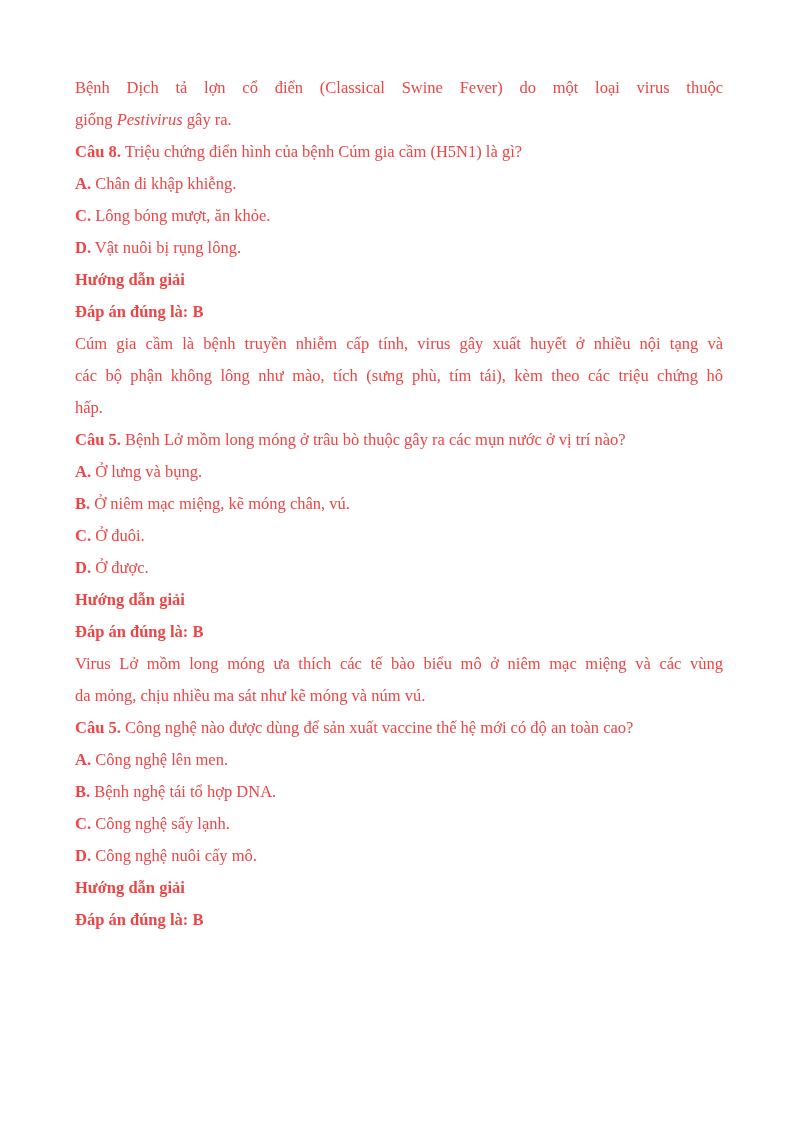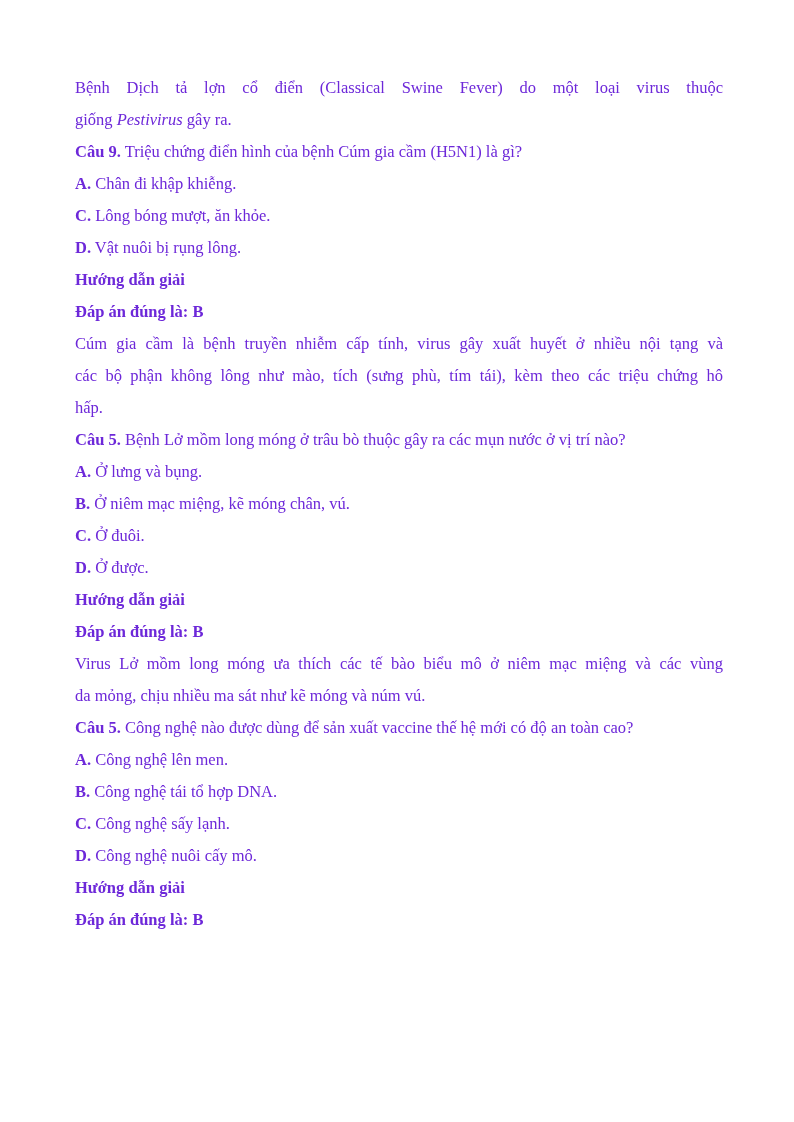--- a/index.html
+++ b/index.html
@@ -15,21 +15,21 @@
     overflow: hidden;
   }
   .content {
     position: absolute;
     left: 75px;
     top: 72px;
     width: 648px;
     font-family: "Liberation Serif", "DejaVu Serif", serif;
     font-size: 16.5px;
     line-height: 32px;
-    color: #6d28d9;
+    color: #ef4444;
   }
   .line {
     white-space: nowrap;
     height: 32px;
   }
   
   .line.stretch {
     white-space: normal;
     text-align: justify;
     text-align-last: justify;
@@ -38,39 +38,39 @@
   .b { font-weight: bold; }
   .i { font-style: italic; }
 </style>
 </head>
 <body>
 
 <div class="page">
   <div class="content">
       <div class="line stretch"><span>Bệnh Dịch tả lợn cổ điển (Classical Swine Fever) do một loại virus thuộc</span></div>
       <div class="line"><span>giống </span><span class="i">Pestivirus</span><span> gây ra.</span></div>
-      <div class="line"><span class="b">Câu 9.</span><span> Triệu chứng điển hình của bệnh Cúm gia cầm (H5N1) là gì?</span></div>
+      <div class="line"><span class="b">Câu 8.</span><span> Triệu chứng điển hình của bệnh Cúm gia cầm (H5N1) là gì?</span></div>
       <div class="line"><span class="b">A.</span><span> Chân đi khập khiễng.</span></div>
       <div class="line"><span class="b">C.</span><span> Lông bóng mượt, ăn khỏe.</span></div>
       <div class="line"><span class="b">D.</span><span> Vật nuôi bị rụng lông.</span></div>
       <div class="line"><span class="b">Hướng dẫn giải</span></div>
       <div class="line"><span class="b">Đáp án đúng là: B</span></div>
       <div class="line stretch"><span>Cúm gia cầm là bệnh truyền nhiễm cấp tính, virus gây xuất huyết ở nhiều nội tạng và</span></div>
       <div class="line stretch"><span>các bộ phận không lông như mào, tích (sưng phù, tím tái), kèm theo các triệu chứng hô</span></div>
       <div class="line"><span>hấp.</span></div>
       <div class="line"><span class="b">Câu 5.</span><span> Bệnh Lở mồm long móng ở trâu bò thuộc gây ra các mụn nước ở vị trí nào?</span></div>
       <div class="line"><span class="b">A.</span><span> Ở lưng và bụng.</span></div>
       <div class="line"><span class="b">B.</span><span> Ở niêm mạc miệng, kẽ móng chân, vú.</span></div>
       <div class="line"><span class="b">C.</span><span> Ở đuôi.</span></div>
       <div class="line"><span class="b">D.</span><span> Ở được.</span></div>
       <div class="line"><span class="b">Hướng dẫn giải</span></div>
       <div class="line"><span class="b">Đáp án đúng là: B</span></div>
       <div class="line stretch"><span>Virus Lở mồm long móng ưa thích các tế bào biểu mô ở niêm mạc miệng và các vùng</span></div>
       <div class="line"><span>da mỏng, chịu nhiều ma sát như kẽ móng và núm vú.</span></div>
       <div class="line"><span class="b">Câu 5.</span><span> Công nghệ nào được dùng để sản xuất vaccine thế hệ mới có độ an toàn cao?</span></div>
       <div class="line"><span class="b">A.</span><span> Công nghệ lên men.</span></div>
-      <div class="line"><span class="b">B.</span><span> Công nghệ tái tổ hợp DNA.</span></div>
+      <div class="line"><span class="b">B.</span><span> Bệnh nghệ tái tổ hợp DNA.</span></div>
       <div class="line"><span class="b">C.</span><span> Công nghệ sấy lạnh.</span></div>
       <div class="line"><span class="b">D.</span><span> Công nghệ nuôi cấy mô.</span></div>
       <div class="line"><span class="b">Hướng dẫn giải</span></div>
       <div class="line"><span class="b">Đáp án đúng là: B</span></div>
     </div>
 </div>
 
 </body></html>

